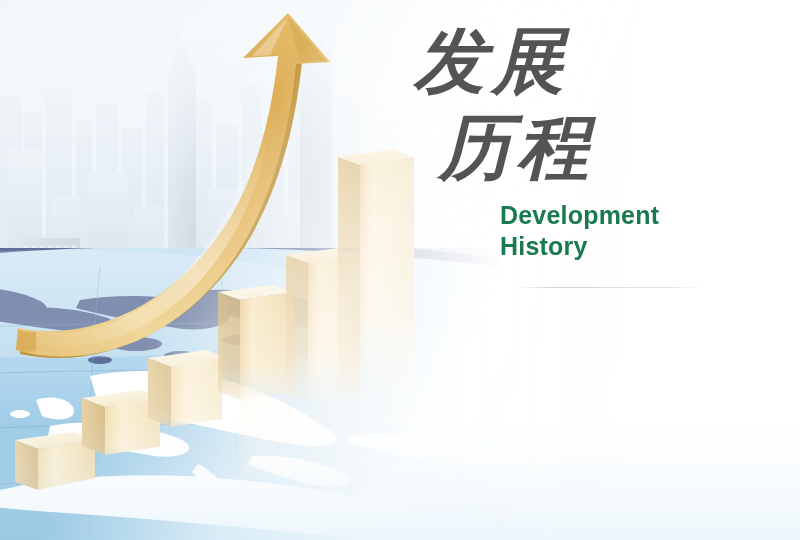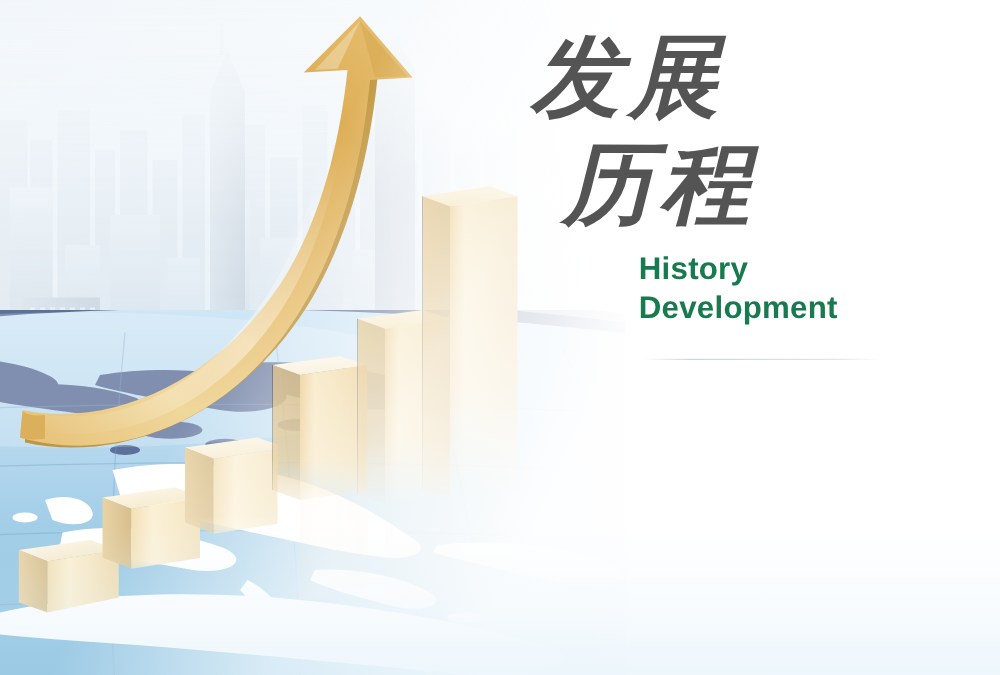--- a/index.html
+++ b/index.html
@@ -44,21 +44,21 @@
   }
 
   
   .hairline{
     position:absolute;left:515px;top:287px;width:190px;height:1px;
     background:linear-gradient(to right, rgba(170,180,190,0) 0%, rgba(170,180,190,.55) 20%, rgba(170,180,190,.35) 80%, rgba(170,180,190,0) 100%);
   }
 
   
   .headline{
-    position:absolute;left:425px;top:18px;width:300px;
+    position:absolute;left:414px;top:18px;width:300px;
   }
   .cjk-line{
     color:#545454;
     font-family:"DejaVu Serif", serif;
     font-weight:700;
     font-size:72px;
     line-height:86px;
     letter-spacing:6px;
     font-style:italic;
     text-shadow:0 1px 0 rgba(255,255,255,.8);
@@ -543,20 +543,20 @@
   </div>
 
   <div class="layer sheen"></div>
   <div class="right-fade"></div>
   <div class="bottom-fade"></div>
 
   <div class="headline">
     <div class="cjk-line cjk-1">发展</div>
     <div class="cjk-line cjk-2">历程</div>
     <div class="en-wrap">
+      <div class="en-line">Development</div>
       <div class="en-line">History</div>
-      <div class="en-line">Development</div>
     </div>
   </div>
 
   <div class="hairline"></div>
 
 </div>
 
 </body></html>

